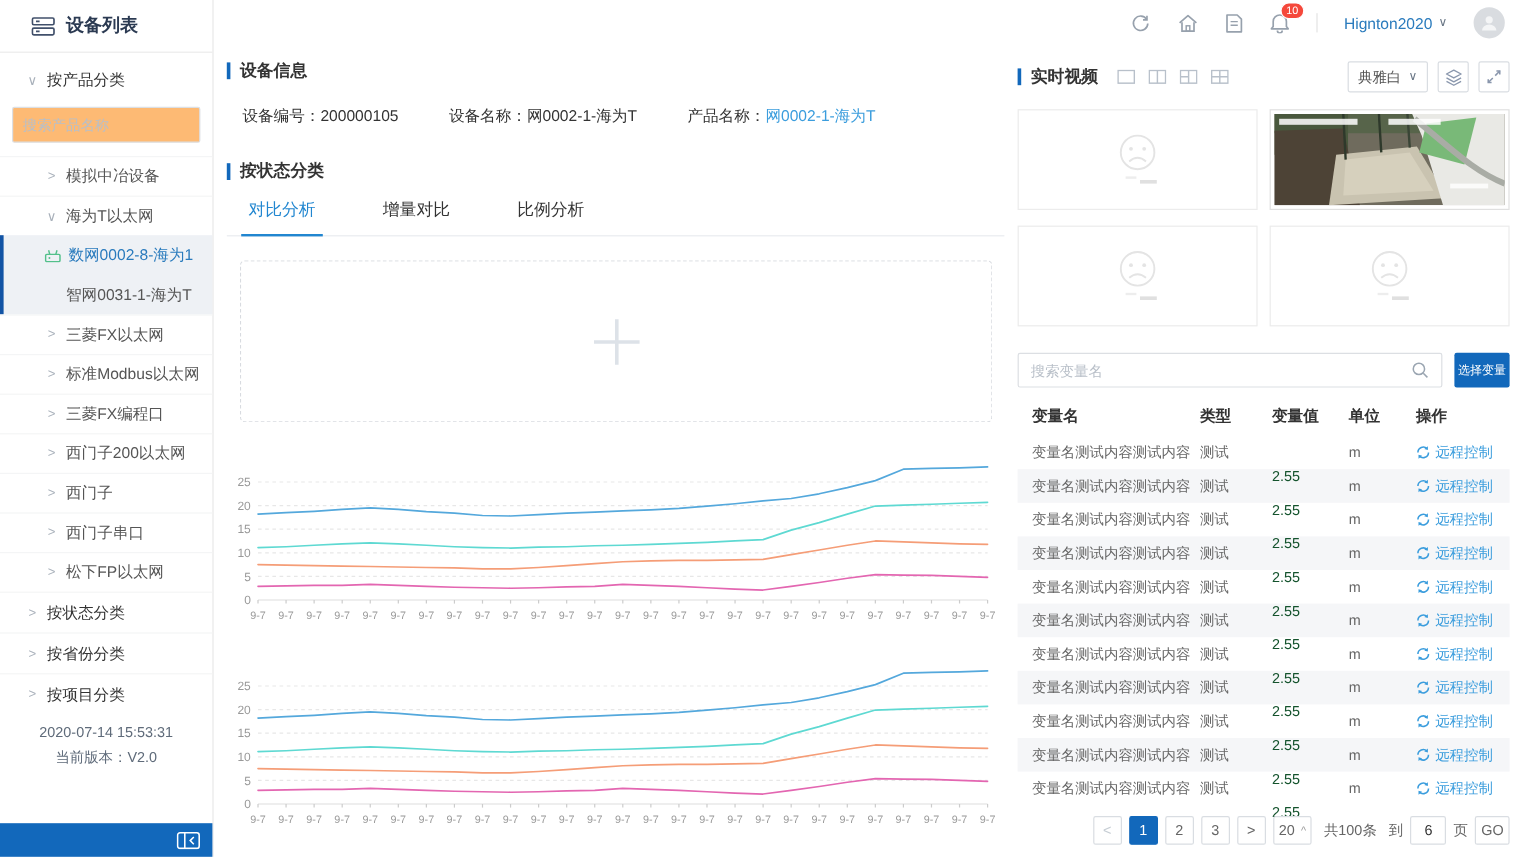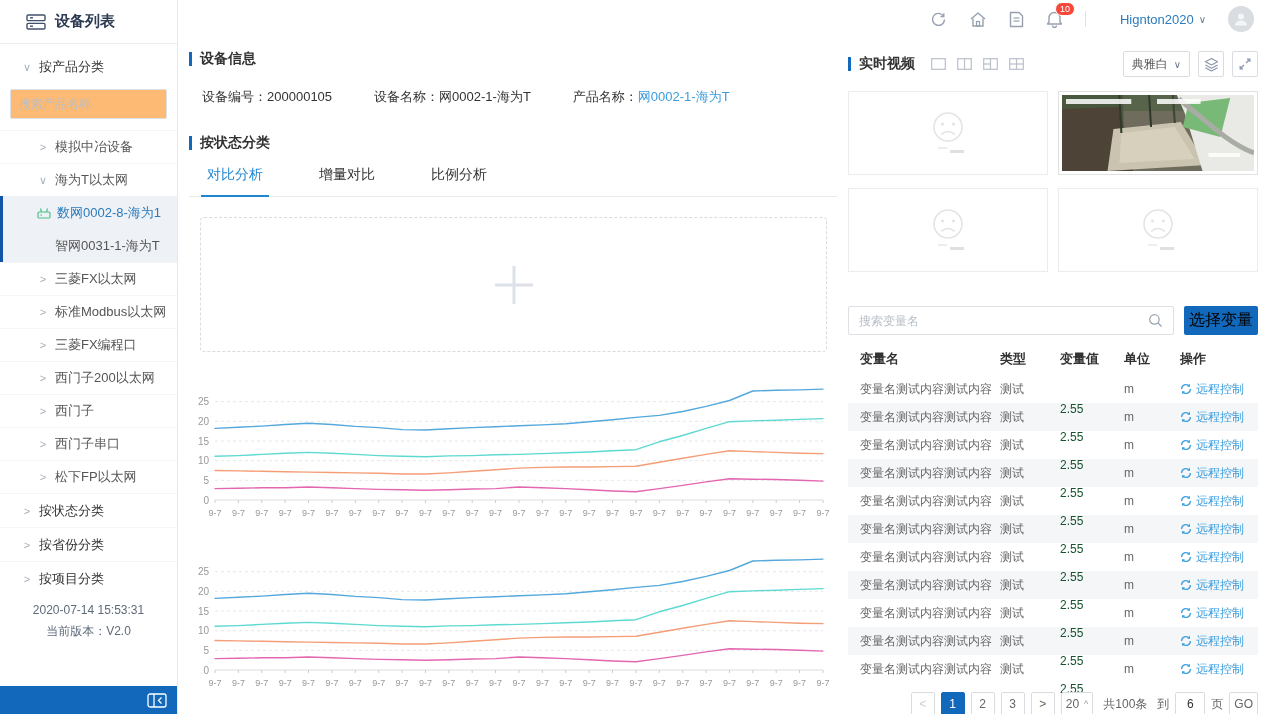--- a/index.html
+++ b/index.html
@@ -32,21 +32,21 @@
     justify-content:flex-end; padding-right:10px; }
 
   
   .topbar { position:absolute; left:178px; top:0; width:1090px; height:38px; display:flex;
     align-items:center; justify-content:flex-end; gap:22px; padding-right:14px; }
   .tb-icon { cursor:pointer; }
   .bell-wrap { position:relative; cursor:pointer; }
   .badge { position:absolute; top:-8px; left:9px; background:#f5483b; color:#fff; font-size:9px;
     border-radius:8px; padding:1px 4px; border:1px solid #fff; line-height:10px; }
   .tb-divider { width:1px; height:16px; background:#e3e3e3; }
-  .username { color:#2a7bbd; font-size:13px; display:flex; align-items:center; gap:5px; cursor:pointer;margin-left:12px; }
+  .username { color:#2a7bbd; font-size:13px; display:flex; align-items:center; gap:5px; cursor:pointer; }
   .uchev { color:#6a7786; font-size:10px; }
   .avatar { width:26px; height:26px; border-radius:50%; background:#d9dce0; display:flex;
     align-items:center; justify-content:center; cursor:pointer; }
 
   
   .main { position:absolute; left:189px; top:50px; width:648px; }
   .section-title { display:flex; align-items:center; gap:8px; font-size:14px; font-weight:bold; color:#333;text-align:center; }
   .vbar { width:3px; height:14px; background:#1268bb; }
   .info-row { display:flex; gap:42px; margin:20px 0 0 13px; font-size:13px; color:#333; }
   .info-link { color:#3b9ddd; cursor:pointer; }
@@ -68,26 +68,26 @@
   .layout-icons svg { cursor:pointer; }
   .rh-spacer { flex:1; }
   .theme-select { height:26px; border:1px solid #d9dde2; border-radius:2px; display:flex;
     align-items:center; gap:6px; padding:0 8px; font-size:12px; color:#555; cursor:pointer; }
   .sq-btn { width:26px; height:26px; border:1px solid #d9dde2; border-radius:2px; display:flex;
     align-items:center; justify-content:center; margin-left:8px; cursor:pointer; background:#fff; }
   .vgrid { margin-top:13px; display:grid; grid-template-columns:200px 200px; column-gap:10px; row-gap:13px; }
   .vcell { height:84px; border:1px solid #ececec; background:#fff; display:flex; align-items:center;
     justify-content:center; }
   .vcell.photo { border:1px solid #e0e0e0; padding:3px; cursor:pointer; }
-  .search-row { margin-top:34px; display:flex; }
+  .search-row { margin-top:22px; display:flex; }
   .var-search { flex:1; height:29px; border:1px solid #dcdfe3; border-radius:2px; display:flex;
     align-items:center; padding:0 10px; margin-right:10px; }
   .var-search input { border:0; outline:0; flex:1; font-size:12px; color:#333; font-family:inherit; }
   .var-search input::placeholder { color:#b8bfc8; }
-  .select-btn { width:74px; height:29px; background:#1268bb; color:#000000; font-size:16px; border:0;
+  .select-btn { width:46px; height:29px; background:#1268bb; color:#ffffff; font-size:10px; border:0;
     border-radius:2px; cursor:pointer; font-family:inherit; }
   .vtable { margin-top:8px; font-size:12px; }
   .vt-head { display:flex; height:32px; align-items:center; color:#333; font-weight:bold; font-size:13px; }
   .vt-row { display:flex; height:28px; align-items:center; color:#666; }
   .vt-row.alt { background:#f5f6f8; }
   .c1 { flex:1; padding-left:12px; white-space:nowrap; overflow:hidden; }
   .c2 { width:60px; } .c3 { width:64px; } .c4 { width:56px; }
   .c5 { width:78px; display:flex; align-items:center; gap:4px; }
   .vt-row .c3 { color:#14532d;margin-top:40px; }
   .vt-row .c5 { color:#3b9ddd; cursor:pointer; }

